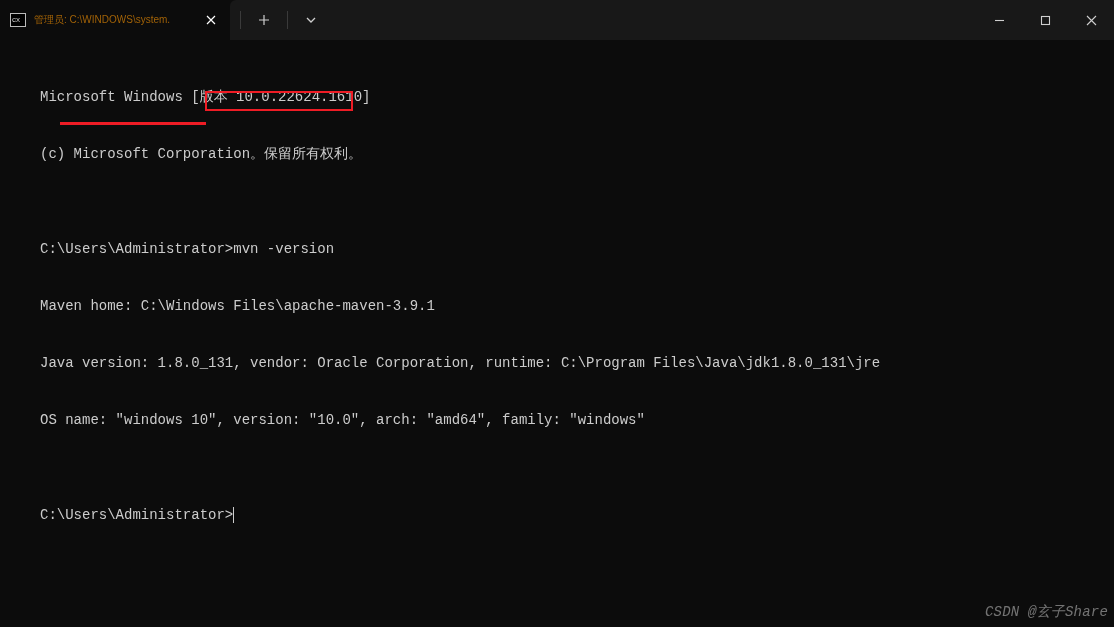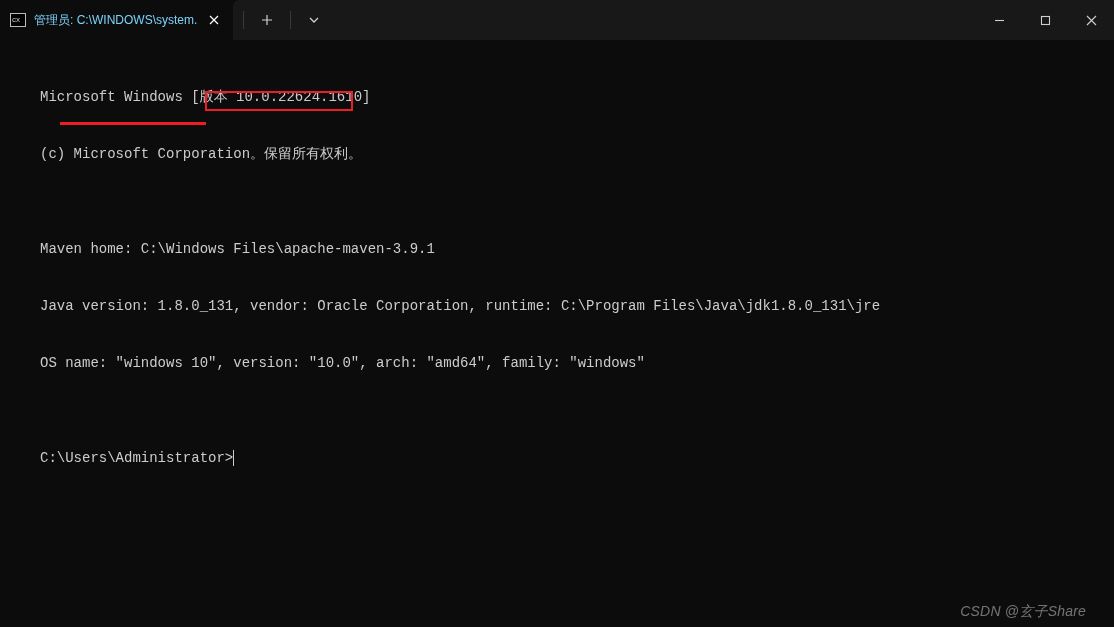--- a/index.html
+++ b/index.html
@@ -46,22 +46,22 @@
       letter-spacing: 0;
       line-height: 1;
       color: #ccc;
       background: #000;
     }
     .tab-title {
       flex: 1;
       white-space: nowrap;
       overflow: hidden;
       text-overflow: clip;
-      font-size: 12px;
-      color: #7dd3fc;
+      font-size: 10px;
+      color: #a16207;
     }
     .tab-close {
       width: 18px;
       height: 18px;
       display: inline-flex;
       align-items: center;
       justify-content: center;
       color: #ffffff;
       font-size: 12px;
       border-radius: 2px;
@@ -123,24 +123,24 @@
     .cursor {
       display: inline-block;
       width: 1px;
       height: 16px;
       background: #cccccc;
       vertical-align: text-bottom;
       margin-left: 0;
     }
     .watermark {
       position: absolute;
-      right: 28px;
+      right: 6px;
       bottom: 6px;
       color: rgba(200,200,200,0.55);
-      font-family: Liberation Sans, sans-serif;
+      font-family: Liberation Mono, monospace;
       font-size: 14px;
       font-style: italic;
       letter-spacing: 0.2px;
       user-select: none;
     }
     svg { display: block; }
   </style>
 </head>
 <body>
 
@@ -184,20 +184,21 @@
           </svg>
       </span>
     </div>
   </div>
 </div>
 
 <div class="terminal">
   <div class="line">Microsoft Windows [版本 10.0.22624.1610]</div>
   <div class="line">(c) Microsoft Corporation。保留所有权利。</div>
   <div class="line"></div>
+  <div class="line"><span>C:\Users\Administrator&gt;</span><span>mvn -version</span></div>
   <div class="line">Maven home: C:\Windows Files\apache-maven-3.9.1</div>
   <div class="line">Java version: 1.8.0_131, vendor: Oracle Corporation, runtime: C:\Program Files\Java\jdk1.8.0_131\jre</div>
   <div class="line">OS name: "windows 10", version: "10.0", arch: "amd64", family: "windows"</div>
   <div class="line"></div>
   <div class="line"><span>C:\Users\Administrator&gt;</span><span class="cursor"></span></div>
 
   
   <div class="highlight-box" style="left:205px;top:51px;width:148px;height:20px;"></div>
   <div class="underline-box" style="left:60px;top:71px;width:146px;height:14px;"></div>
 </div>

